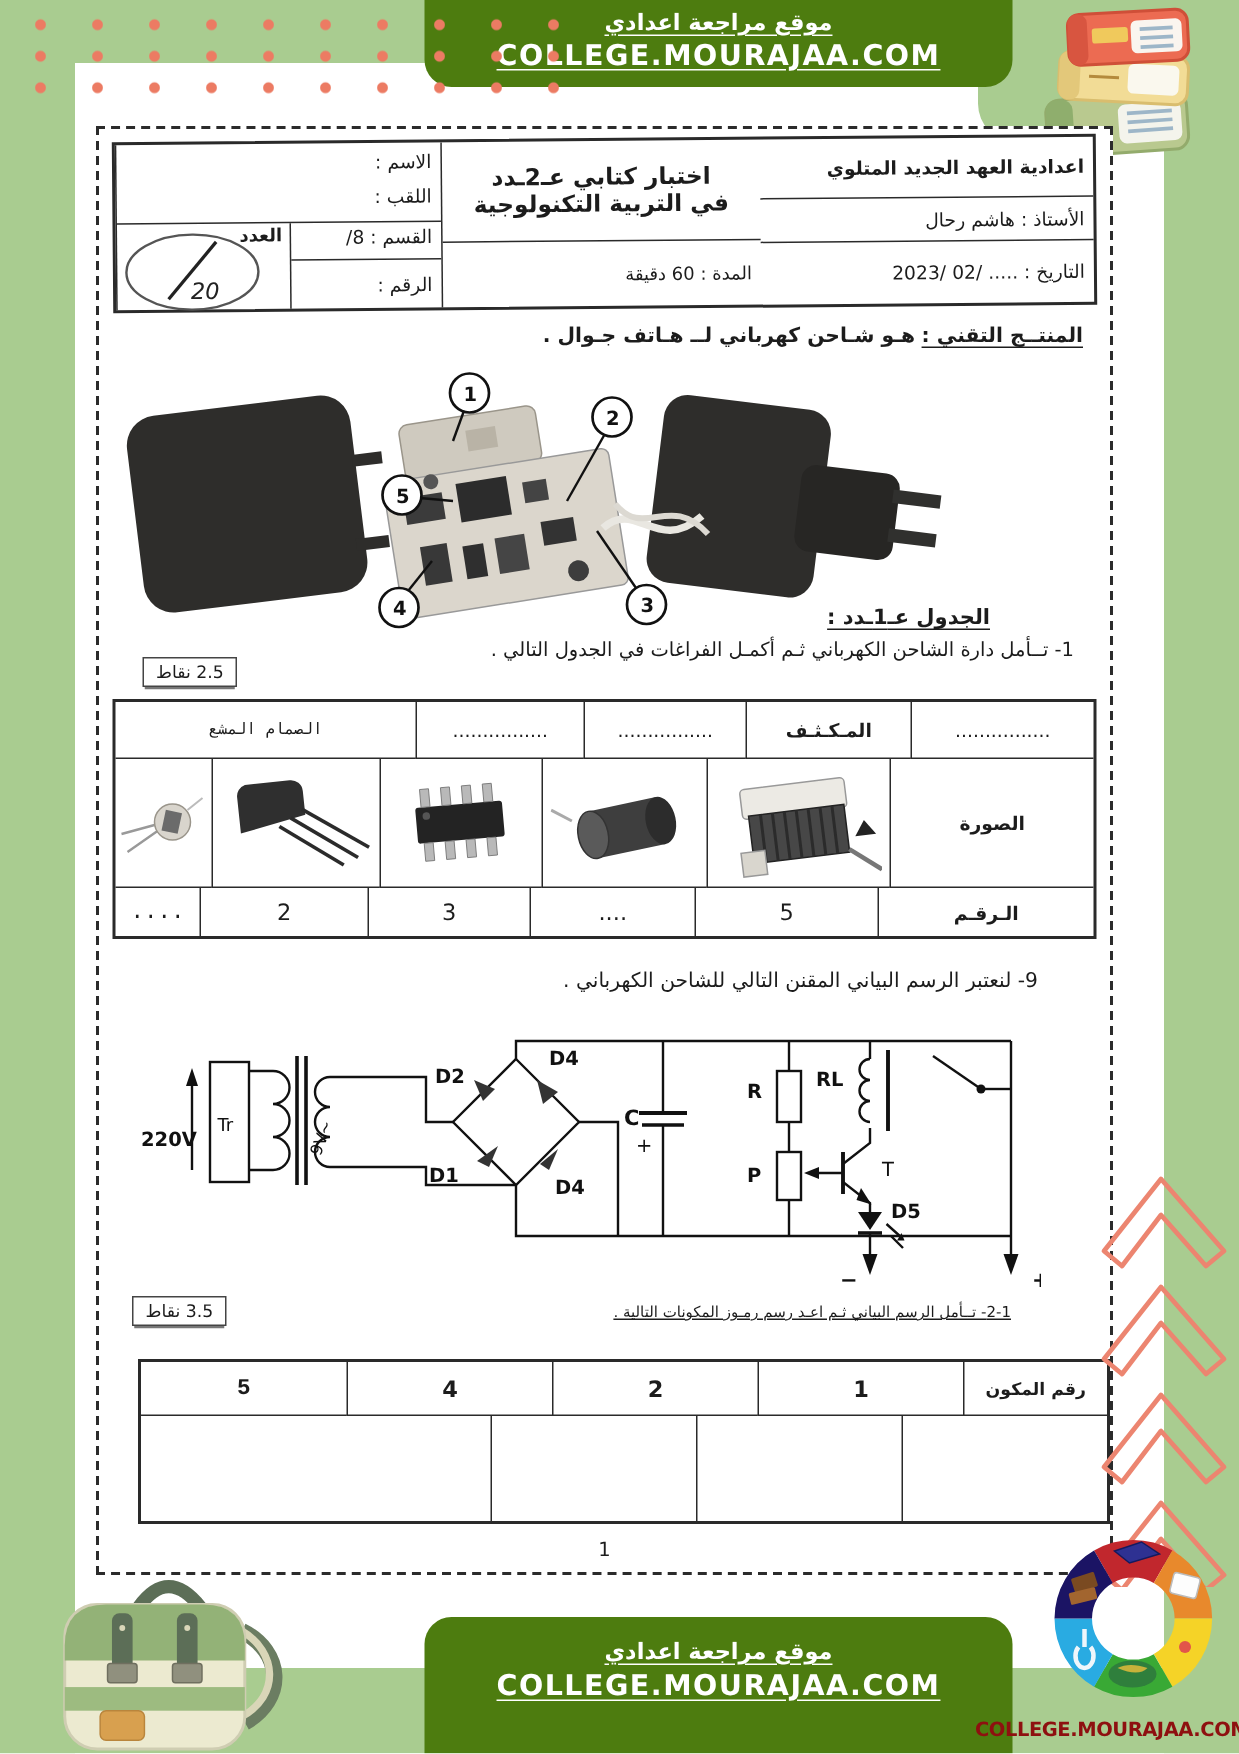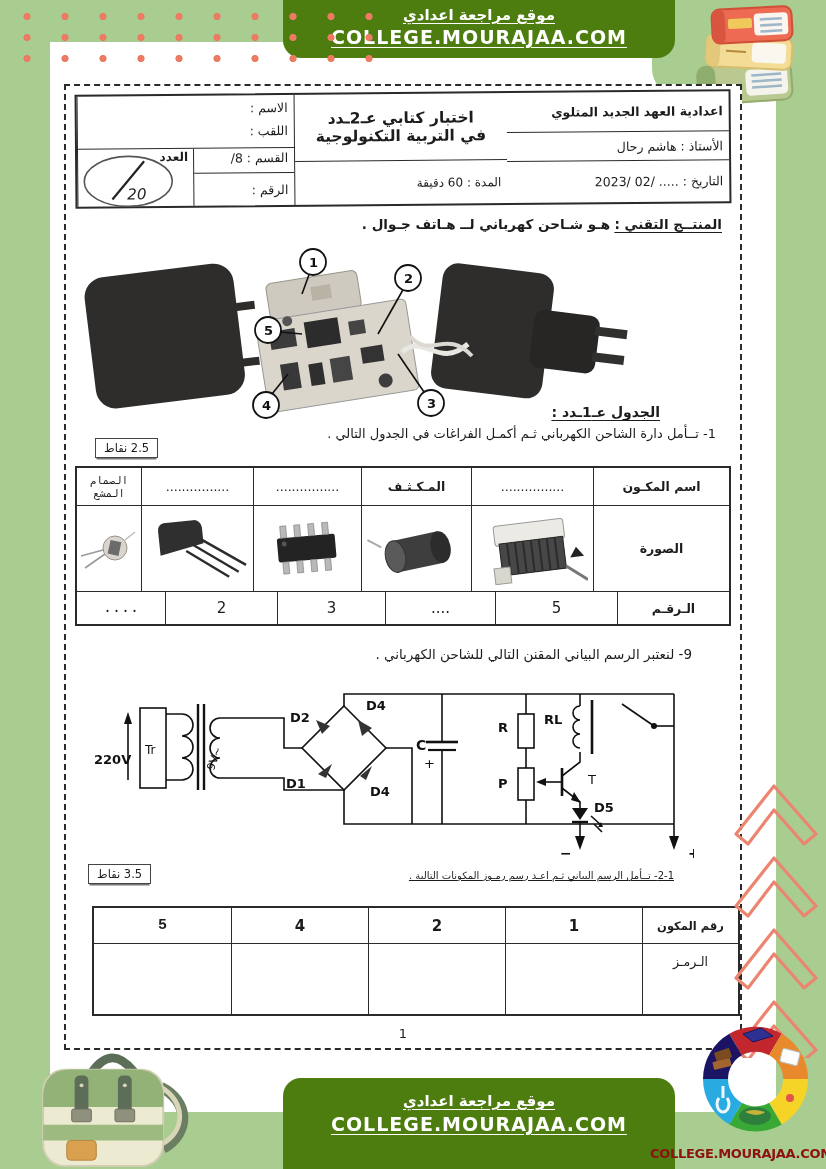--- a/index.html
+++ b/index.html
@@ -177,21 +177,20 @@
         <text x="184" y="87" font-size="13" font-weight="bold" fill="#111">5</text>
       </g>
     </svg>
 
     <div class="abs doc-text bold uline" style="right:80px;top:318px;font-size:14px;">الجدول عـ1ـدد :</div>
     <div class="abs doc-text" style="right:24px;top:340px;font-size:13px;">1- تــأمل دارة الشاحن الكهرباني ثـم أكمـل الفراغات في الجدول التالي .</div>
     <div class="abs ptbox" style="left:12px;top:352px;margin-left:17px;">2.5 نقاط</div>
 
     <div class="abs xtbl" style="left:9px;top:380px;width:652px;">
       <div class="xrow rb" style="height:38px;">
-        <div class="xcell bold" style="width:136px;">اسم المكـون</div>
         <div class="xcell" style="width:122px;">................</div>
         <div class="xcell bold" style="width:110px;">المـكـثـف</div>
         <div class="xcell" style="width:108px;">................</div>
         <div class="xcell" style="width:112px;">................</div>
         <div class="xcell" style="flex:1;font-size:10.5px;">الصمام المشع</div>
       </div>
       <div class="xrow rb" style="height:86px;">
         <div class="xcell bold" style="width:136px;">الصورة</div>
         <div class="xcell" style="width:122px;">
           <svg width="110" height="78" viewBox="0 0 110 78">
@@ -246,21 +245,21 @@
         <div class="xcell" style="flex:1;">
           <svg width="60" height="66" viewBox="0 0 60 66">
             <path d="M6,52 L26,38 M2,40 L24,34" stroke="#999" stroke-width="1.6" fill="none"></path>
             <circle cx="36" cy="32" r="12" fill="#d9d5cd" stroke="#9a958b"></circle>
             <rect x="30" y="25" width="11" height="14" fill="#6b6b6b" transform="rotate(12 36 32)"></rect>
             <path d="M46,24 L56,16" stroke="#bbb" stroke-width="1.4"></path>
           </svg>
         </div>
       </div>
       <div class="xrow" style="height:32px;">
-        <div class="xcell bold" style="width:112px;">الـرقـم</div>
+        <div class="xcell bold" style="width:144px;">الـرقـم</div>
         <div class="xcell" style="width:122px;font-size:15px;">5</div>
         <div class="xcell" style="width:110px;font-size:15px;">....</div>
         <div class="xcell" style="width:108px;font-size:15px;">3</div>
         <div class="xcell" style="width:112px;font-size:15px;">2</div>
         <div class="xcell" style="flex:1;font-size:15px;">....</div>
       </div>
     </div>
 
     <div class="abs doc-text" style="right:48px;top:560px;font-size:13.5px;">9- لنعتبر الرسم البياني المقنن التالي للشاحن الكهرباني .</div>
 
@@ -349,21 +348,20 @@
 
     <div class="abs xtbl" style="left:26px;top:820px;width:644px;">
       <div class="xrow rb" style="height:36px;">
         <div class="xcell bold" style="width:96px;font-size:11.5px;">رقم المكون</div>
         <div class="xcell bold" style="width:137px;font-size:15px;">1</div>
         <div class="xcell bold" style="width:137px;font-size:15px;">2</div>
         <div class="xcell bold" style="width:137px;font-size:15px;">4</div>
         <div class="xcell bold" style="flex:1;font-size:15px;">5</div>
       </div>
       <div class="xrow" style="height:70px;">
-        <div class="xcell" style="width:96px;align-items:flex-start;padding-top:10px;">الـرمـز</div>
         <div class="xcell" style="width:137px;"></div>
         <div class="xcell" style="width:137px;"></div>
         <div class="xcell" style="width:137px;"></div>
         <div class="xcell" style="flex:1;"></div>
       </div>
     </div>
 
     <div class="abs doc-text" style="left:0;right:0;top:940px;text-align:center;font-size:13px;">1</div>
   </div>
 

